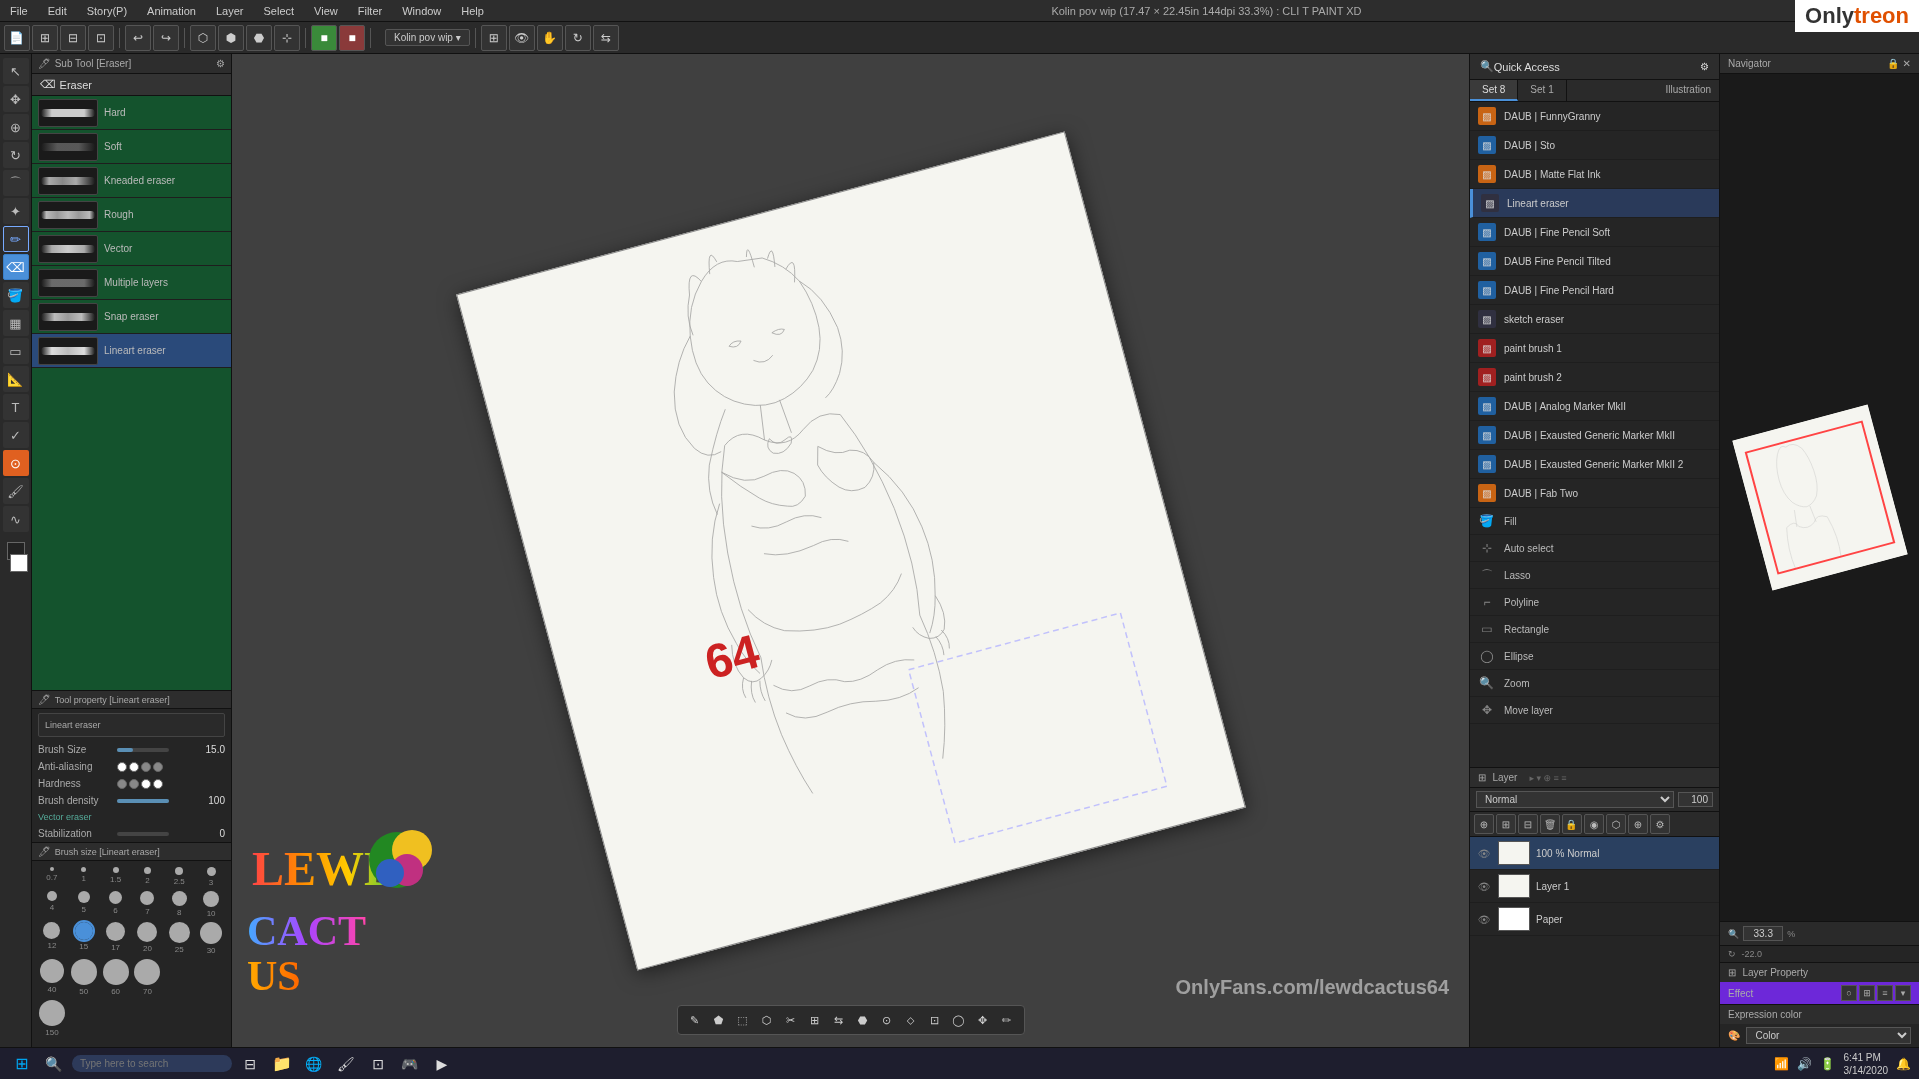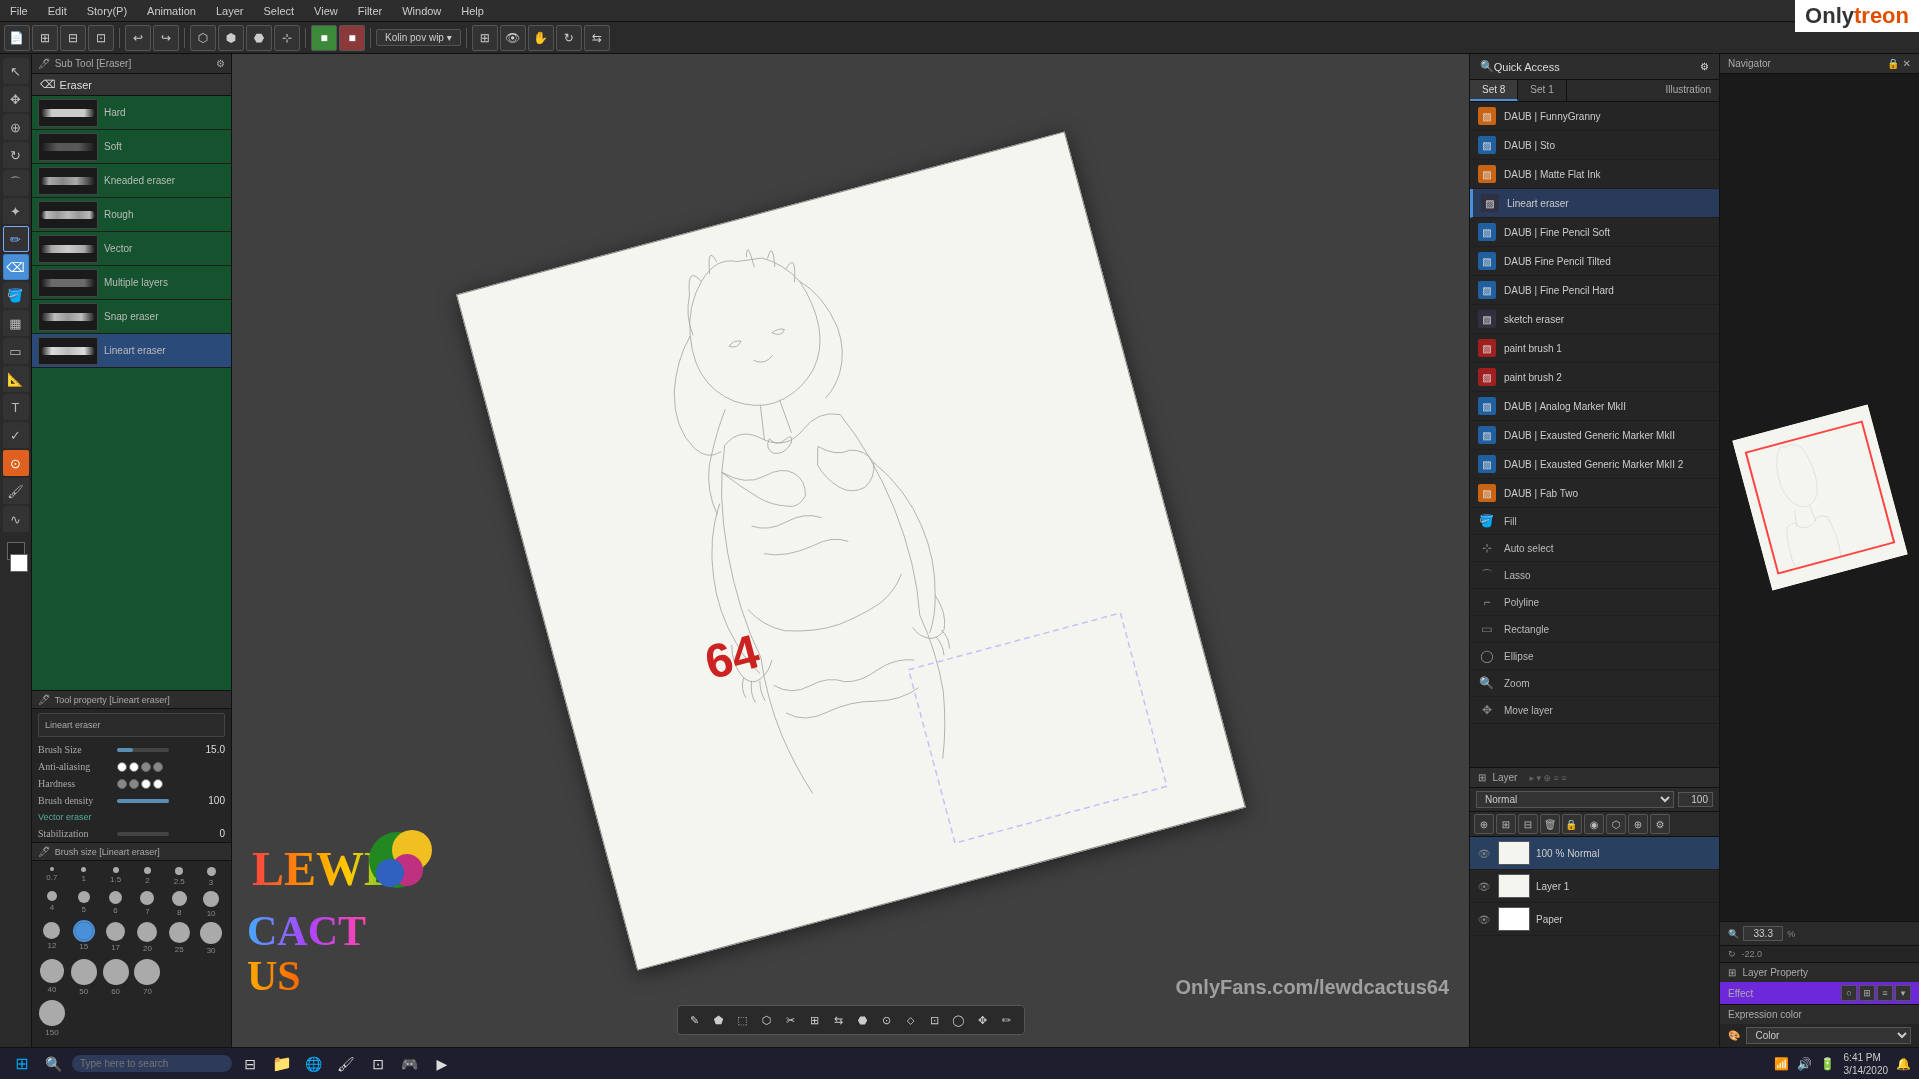--- a/index.html
+++ b/index.html
@@ -184,21 +184,20 @@
       display: flex;
       align-items: center;
       padding: 3px 6px;
       gap: 4px;
     }
     .property-label {
       font-size: 10px;
       color: #aaa;
       width: 75px;
       flex-shrink: 0;
-      font-family: Liberation Serif, serif;
     }
     .property-value {
       font-size: 10px;
       color: #ddd;
       flex: 1;
     }
     .property-slider-track {
       flex: 1;
       height: 4px;
       background: #444;
@@ -663,20 +662,21 @@
   <div class="menu-item">File</div>
   <div class="menu-item">Edit</div>
   <div class="menu-item">Story(P)</div>
   <div class="menu-item">Animation</div>
   <div class="menu-item">Layer</div>
   <div class="menu-item">Select</div>
   <div class="menu-item">View</div>
   <div class="menu-item">Filter</div>
   <div class="menu-item">Window</div>
   <div class="menu-item">Help</div>
+  <div id="title-bar-center">Kolin pov wip (17.47 × 22.45in 144dpi 33.3%) : CLI T PAINT XD</div>
 
   <div id="onlytreon-logo">
     <span class="ot-only">Only</span>
       <span class="ot-treon">treon</span>
   </div>
 </div>
 
 <div id="toolbar-row">
   <div class="toolbar-btn">📄</div>
   <div class="toolbar-btn">⊞</div>
@@ -688,21 +688,21 @@
   <div class="toolbar-separator"></div>
   <div class="toolbar-btn">⬡</div>
   <div class="toolbar-btn">⬢</div>
   <div class="toolbar-btn">⬣</div>
   <div class="toolbar-btn">⊹</div>
   <div class="toolbar-separator"></div>
   <div class="toolbar-btn" style="background:#3a8a3a;color:#fff;">■</div>
   <div class="toolbar-btn" style="background:#8a3a3a;color:#fff;">■</div>
   <div class="toolbar-separator"></div>
 
-  <div style="background:#333;border:1px solid #555;padding:2px 8px;font-size:10px;color:#ccc;border-radius:2px;cursor:pointer;">Kolin pov wip ▾</div>
+  <div style="background:#333;border:1px solid #555;padding:2px 8px;font-size:10px;color:#ccc;border-radius:2px;cursor:pointer;margin-left:9px;">Kolin pov wip ▾</div>
   <div class="toolbar-separator"></div>
   <div class="toolbar-btn">⊞</div>
   <div class="toolbar-btn">👁</div>
   <div class="toolbar-btn">✋</div>
   <div class="toolbar-btn">↻</div>
   <div class="toolbar-btn">⇆</div>
 </div>
 
 <div id="main-area">
 

